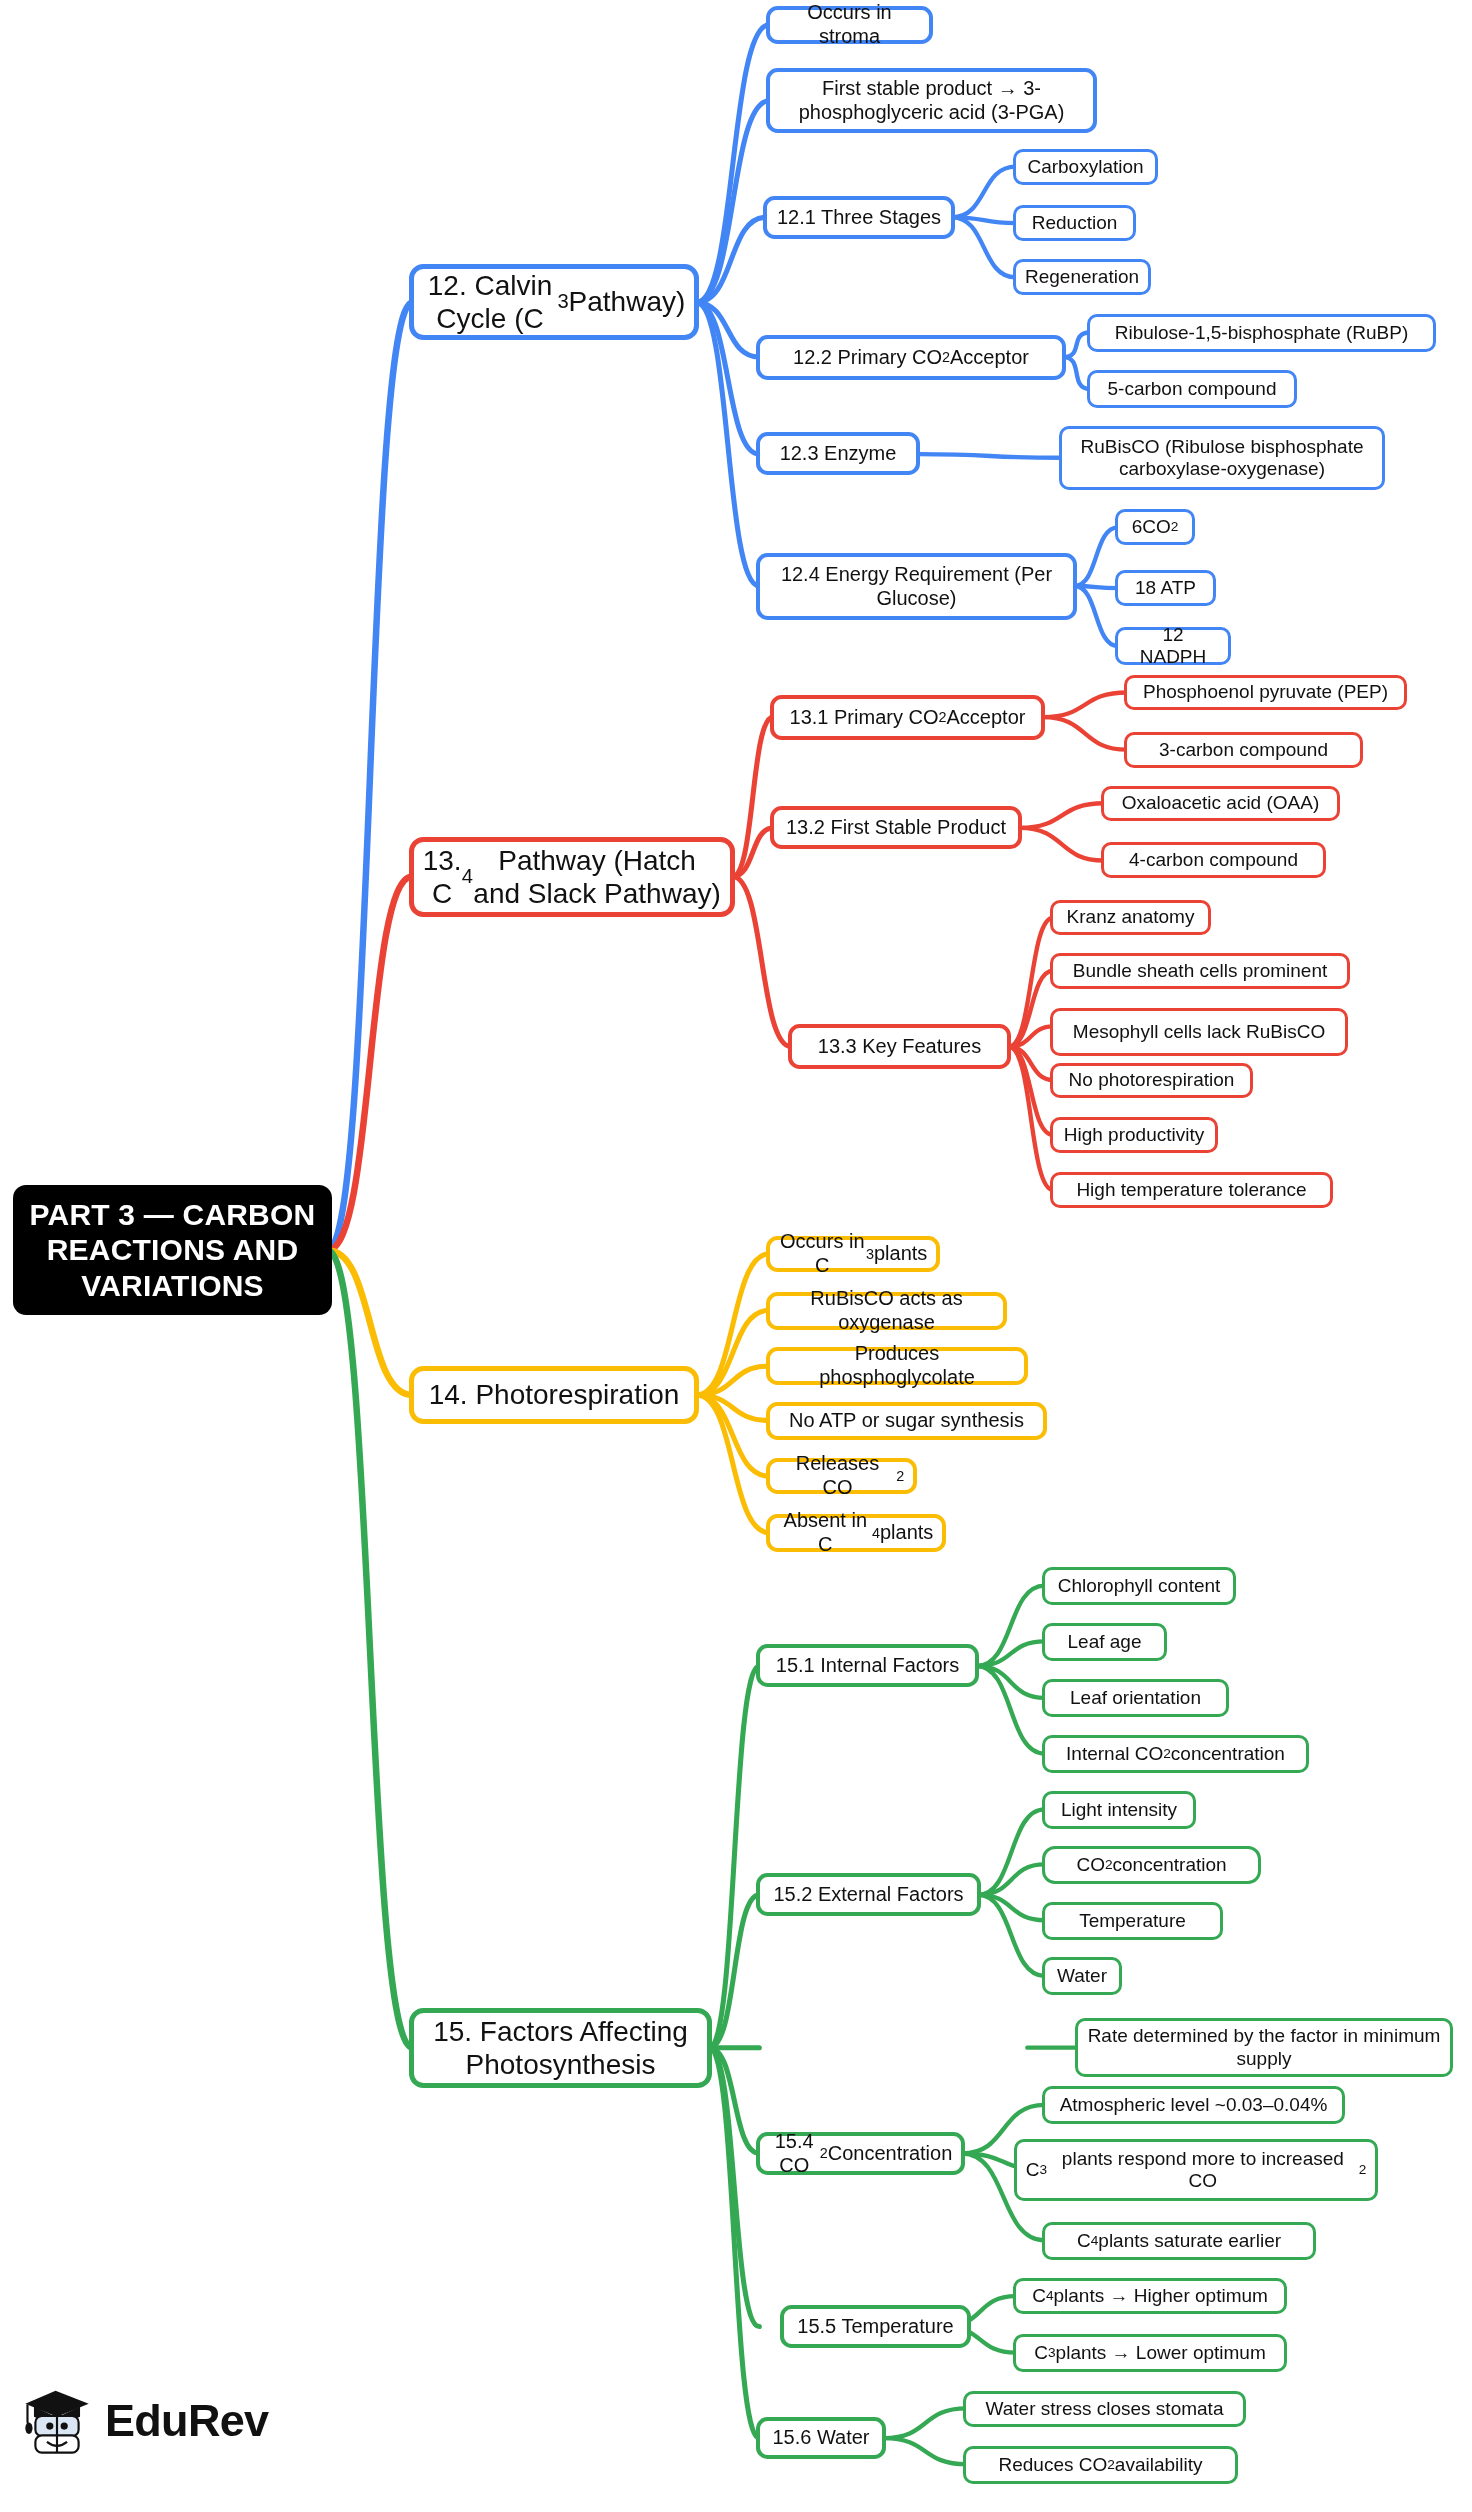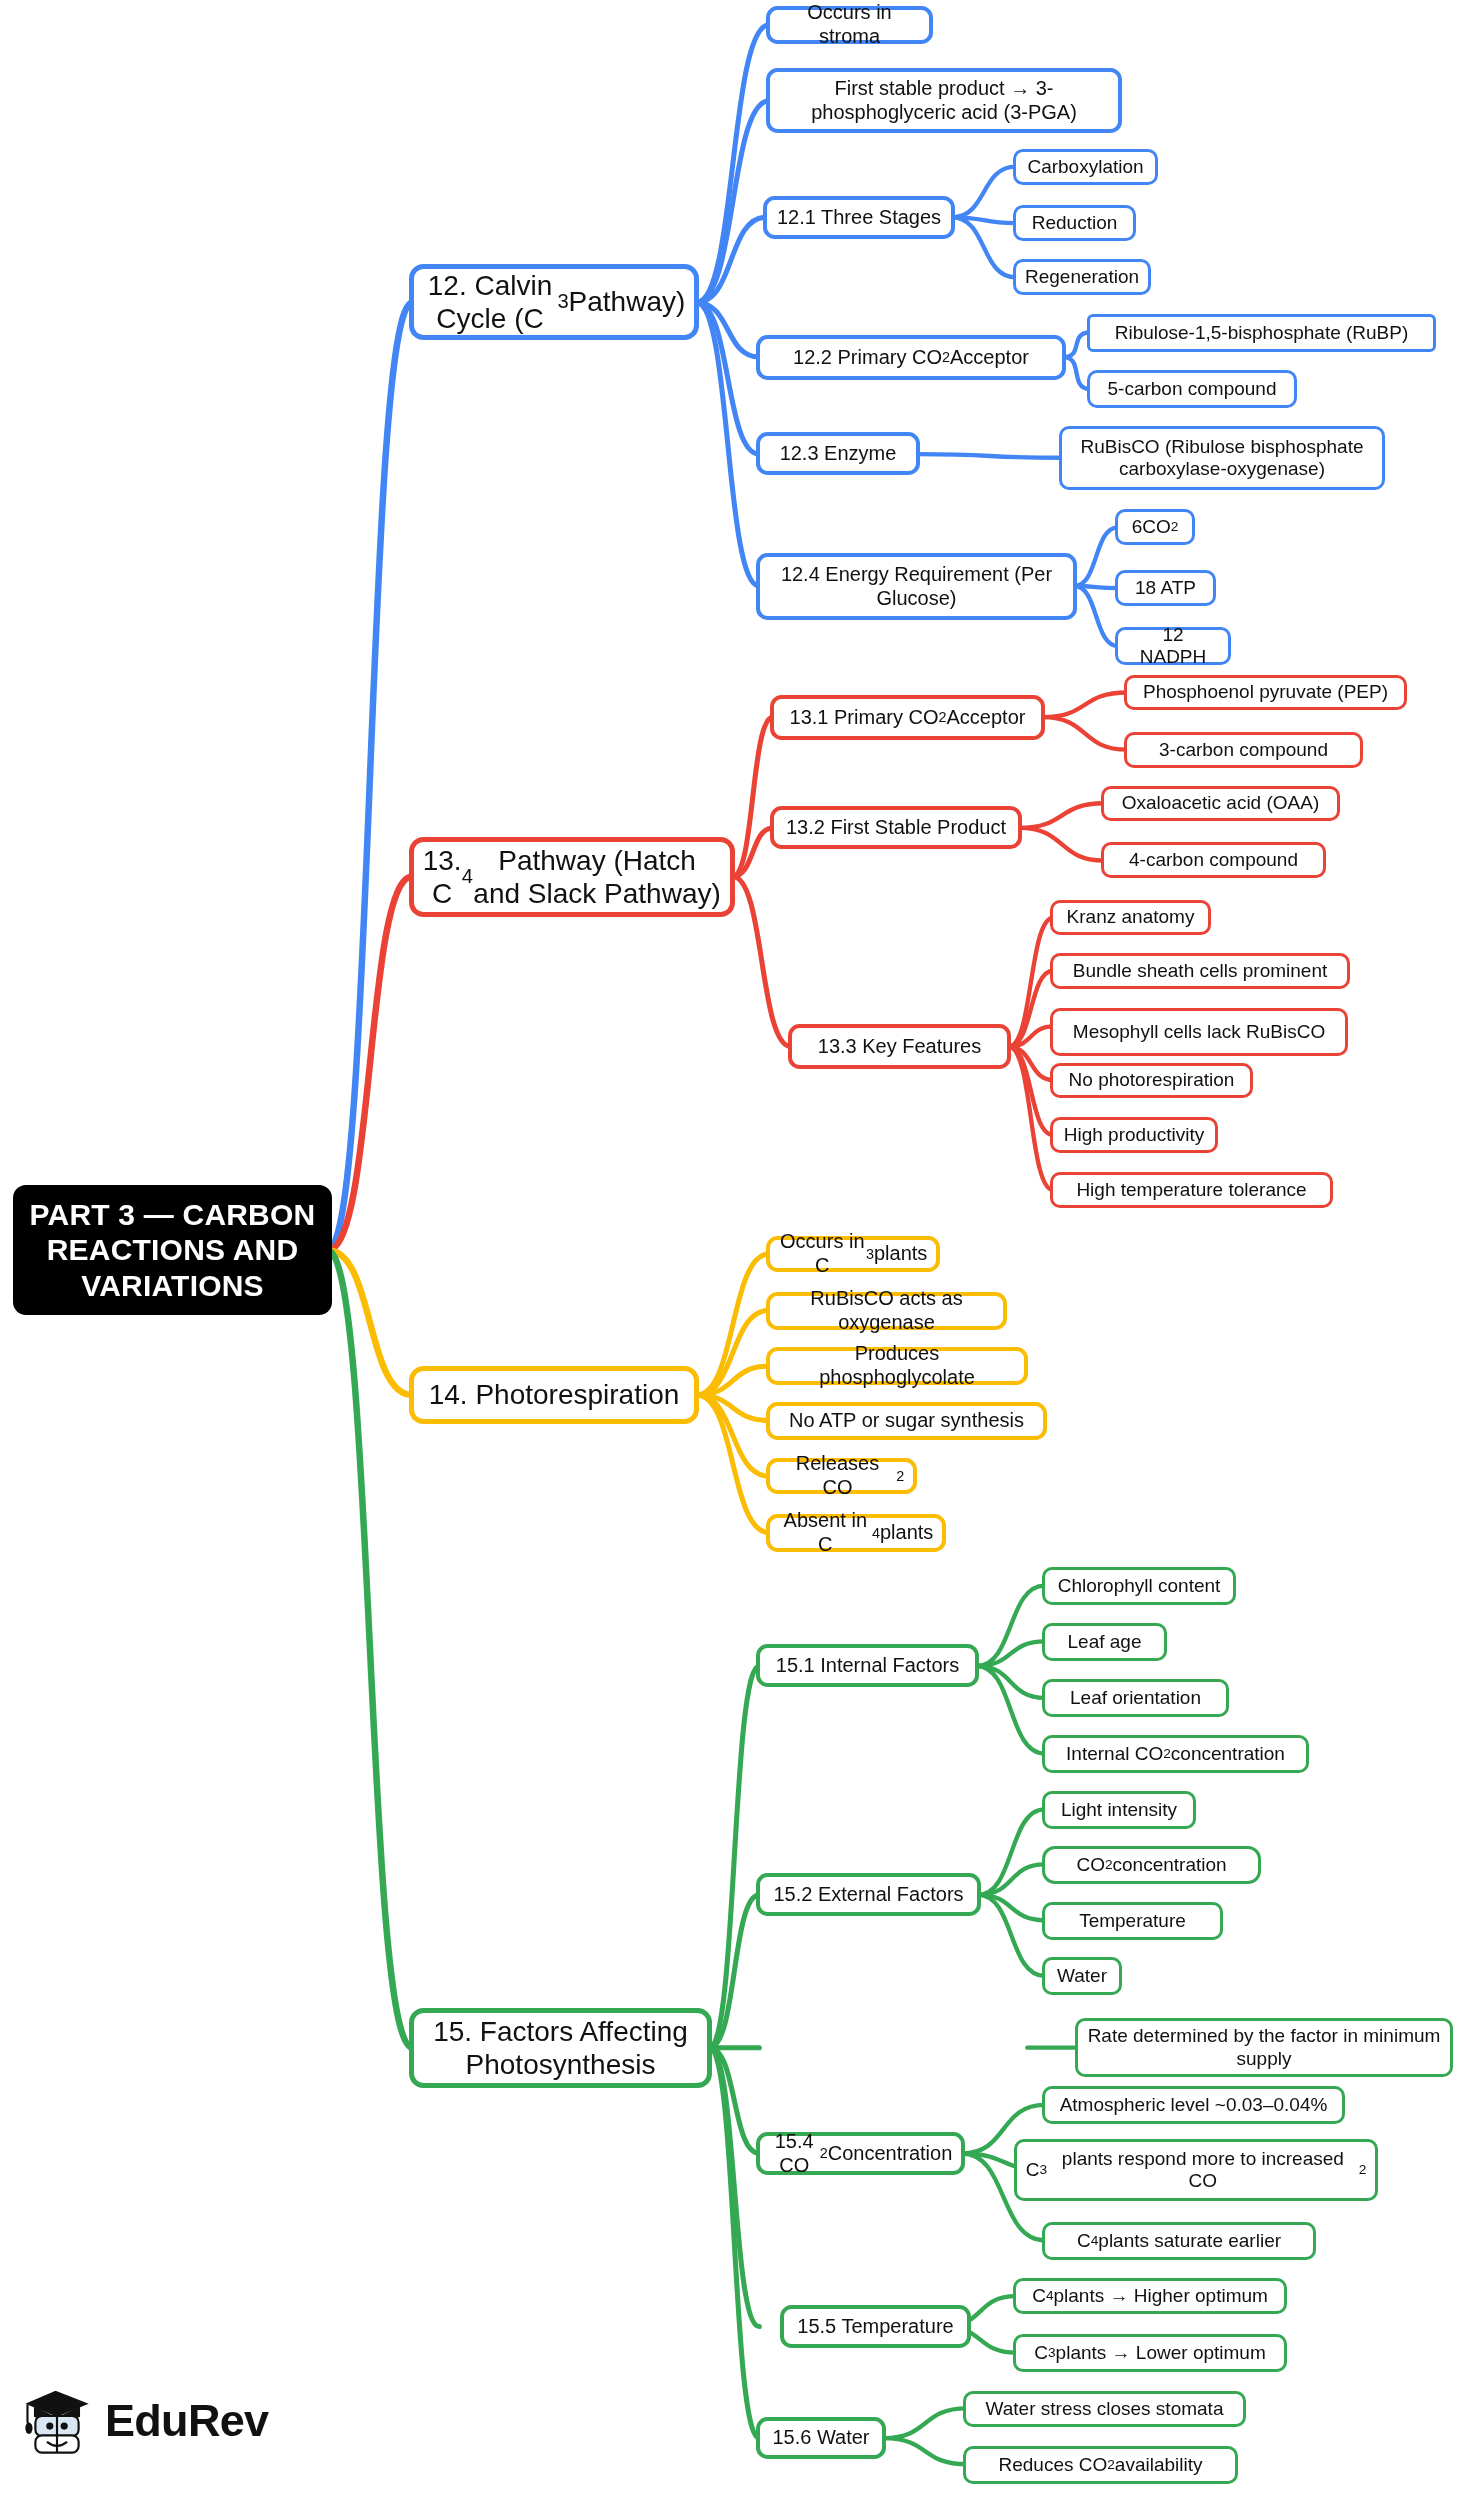--- a/index.html
+++ b/index.html
@@ -113,27 +113,27 @@
       <line x1="48" y1="43" x2="48" y2="94" stroke="#111" stroke-width="3"></line>
       <circle cx="38" cy="57" r="5" fill="#111"></circle>
       <circle cx="58" cy="57" r="5" fill="#111"></circle>
       <path d="M34 79 Q48 90 62 79" stroke="#111" stroke-width="3" fill="none"></path>
     </svg>
     <span class="wordmark">EduRev</span>
   </div>
 <div class="node root" style="left: 13px; top: 1185px; width: 319px; height: 130px; font-size: 30px; padding: 4.3px 13px;">PART 3 — CARBON REACTIONS AND VARIATIONS</div>
     <div class="node lvl1 b-blue" style="left: 409px; top: 264px; width: 290px; height: 76px;">12. Calvin Cycle (C<span class="sub">3</span> Pathway)</div>
     <div class="node lvl2 b-blue" style="left: 766px; top: 5.8px; width: 167px; height: 38px;">Occurs in stroma</div>
-    <div class="node lvl2 b-blue" style="left: 766px; top: 68px; width: 356px; height: 65px;">First stable product → 3-phosphoglyceric acid (3-PGA)</div>
+    <div class="node lvl2 b-blue" style="left: 766px; top: 68px; width: 331px; height: 65px;">First stable product → 3-phosphoglyceric acid (3-PGA)</div>
     <div class="node lvl2 b-blue" style="left: 763px; top: 196px; width: 192px; height: 43px;">12.1 Three Stages</div>
     <div class="node lvl3 b-blue" style="left: 1013px; top: 149px; width: 145px; height: 36px;">Carboxylation</div>
     <div class="node lvl3 b-blue" style="left: 1013px; top: 205px; width: 123px; height: 36px;">Reduction</div>
     <div class="node lvl3 b-blue" style="left: 1013px; top: 259px; width: 138px; height: 36px;">Regeneration</div>
     <div class="node lvl2 b-blue" style="left: 756px; top: 335px; width: 310px; height: 45px;">12.2 Primary CO<span class="sub">2</span> Acceptor</div>
-    <div class="node lvl3 b-blue" style="left: 1087px; top: 314px; width: 349px; height: 38px; border-radius: 6px;">Ribulose-1,5-bisphosphate (RuBP)</div>
+    <div class="node lvl3 b-blue" style="left: 1087px; top: 314px; width: 349px; height: 38px;">Ribulose-1,5-bisphosphate (RuBP)</div>
     <div class="node lvl3 b-blue" style="left: 1087px; top: 370px; width: 210px; height: 38px;">5-carbon compound</div>
     <div class="node lvl2 b-blue" style="left: 756px; top: 432px; width: 164px; height: 43px;">12.3 Enzyme</div>
     <div class="node lvl3 b-blue" style="left: 1059px; top: 426px; width: 326px; height: 64px;">RuBisCO (Ribulose bisphosphate carboxylase-oxygenase)</div>
     <div class="node lvl2 b-blue" style="left: 756px; top: 553px; width: 321px; height: 67px;">12.4 Energy Requirement (Per Glucose)</div>
     <div class="node lvl3 b-blue" style="left: 1115px; top: 509px; width: 80px; height: 36px;">6CO<span class="sub">2</span></div>
     <div class="node lvl3 b-blue" style="left: 1115px; top: 570px; width: 101px; height: 36px;">18 ATP</div>
     <div class="node lvl3 b-blue" style="left: 1115px; top: 627px; width: 116px; height: 38px;">12 NADPH</div>
     <div class="node lvl1 b-red" style="left: 409px; top: 837px; width: 326px; height: 80px;">13. C<span class="sub">4</span> Pathway (Hatch and Slack Pathway)</div>
     <div class="node lvl2 b-red" style="left: 770px; top: 695px; width: 275px; height: 45px;">13.1 Primary CO<span class="sub">2</span> Acceptor</div>
     <div class="node lvl3 b-red" style="left: 1124px; top: 675px; width: 283px; height: 35px;">Phosphoenol pyruvate (PEP)</div>

